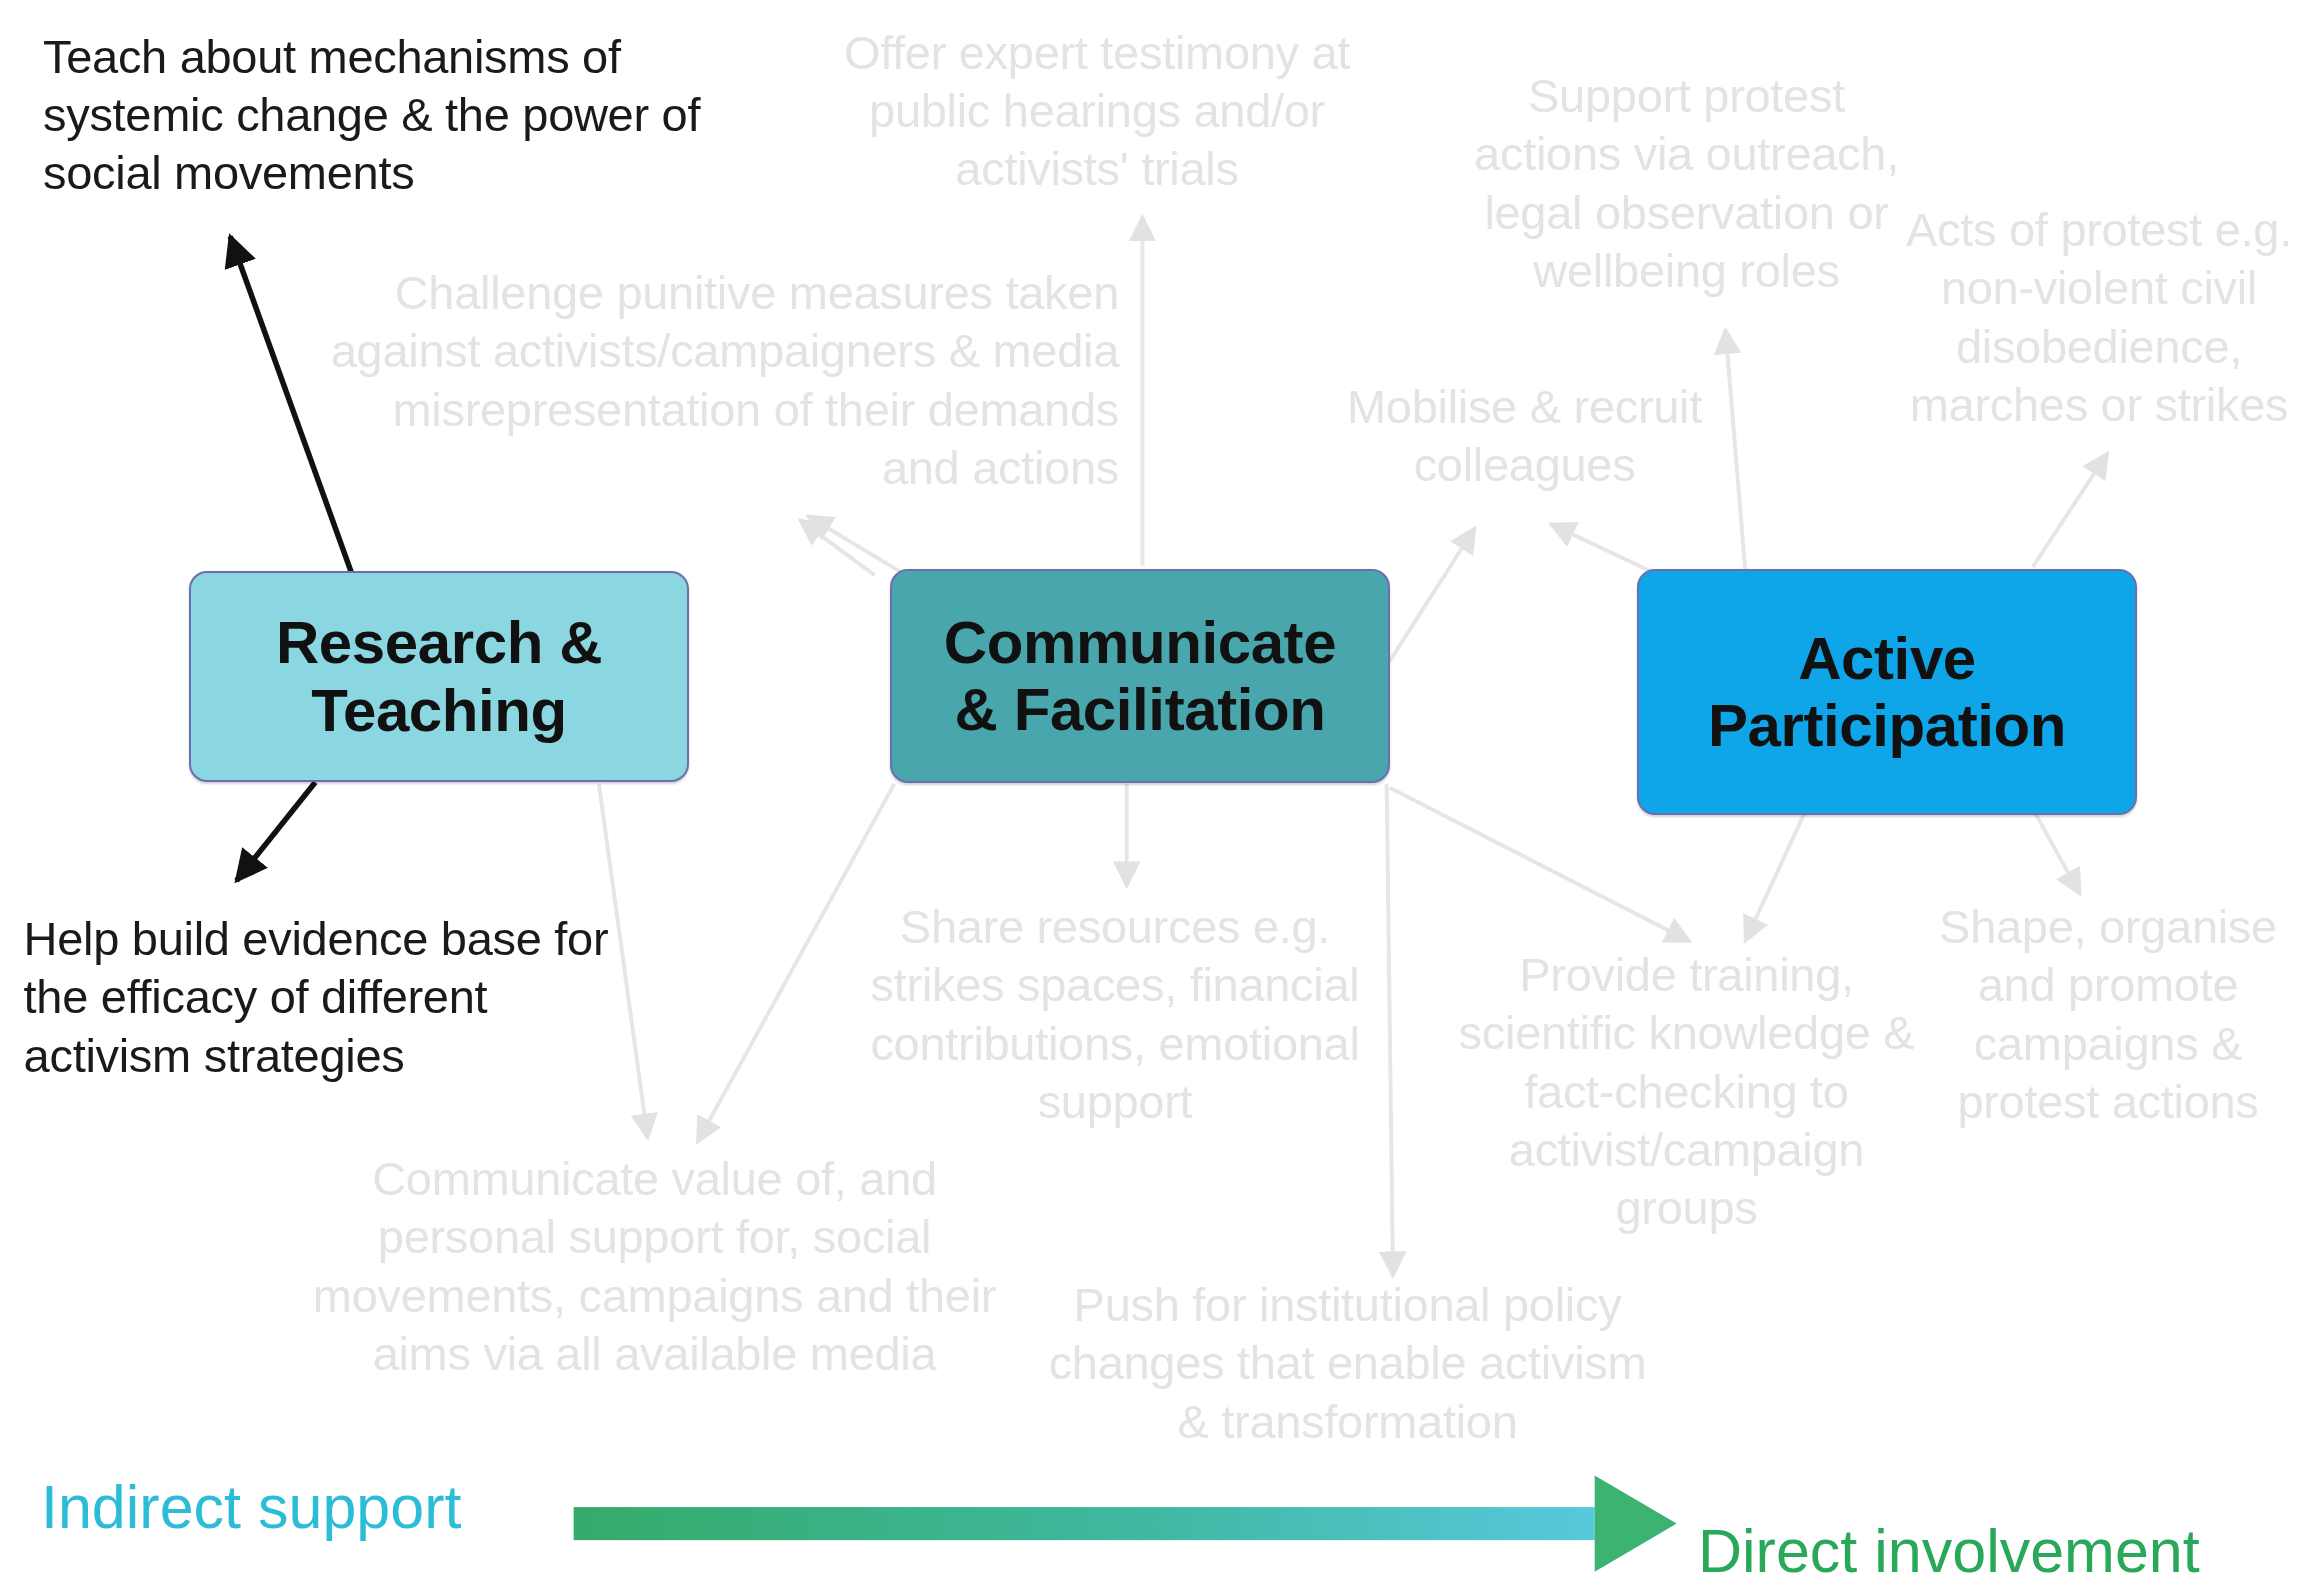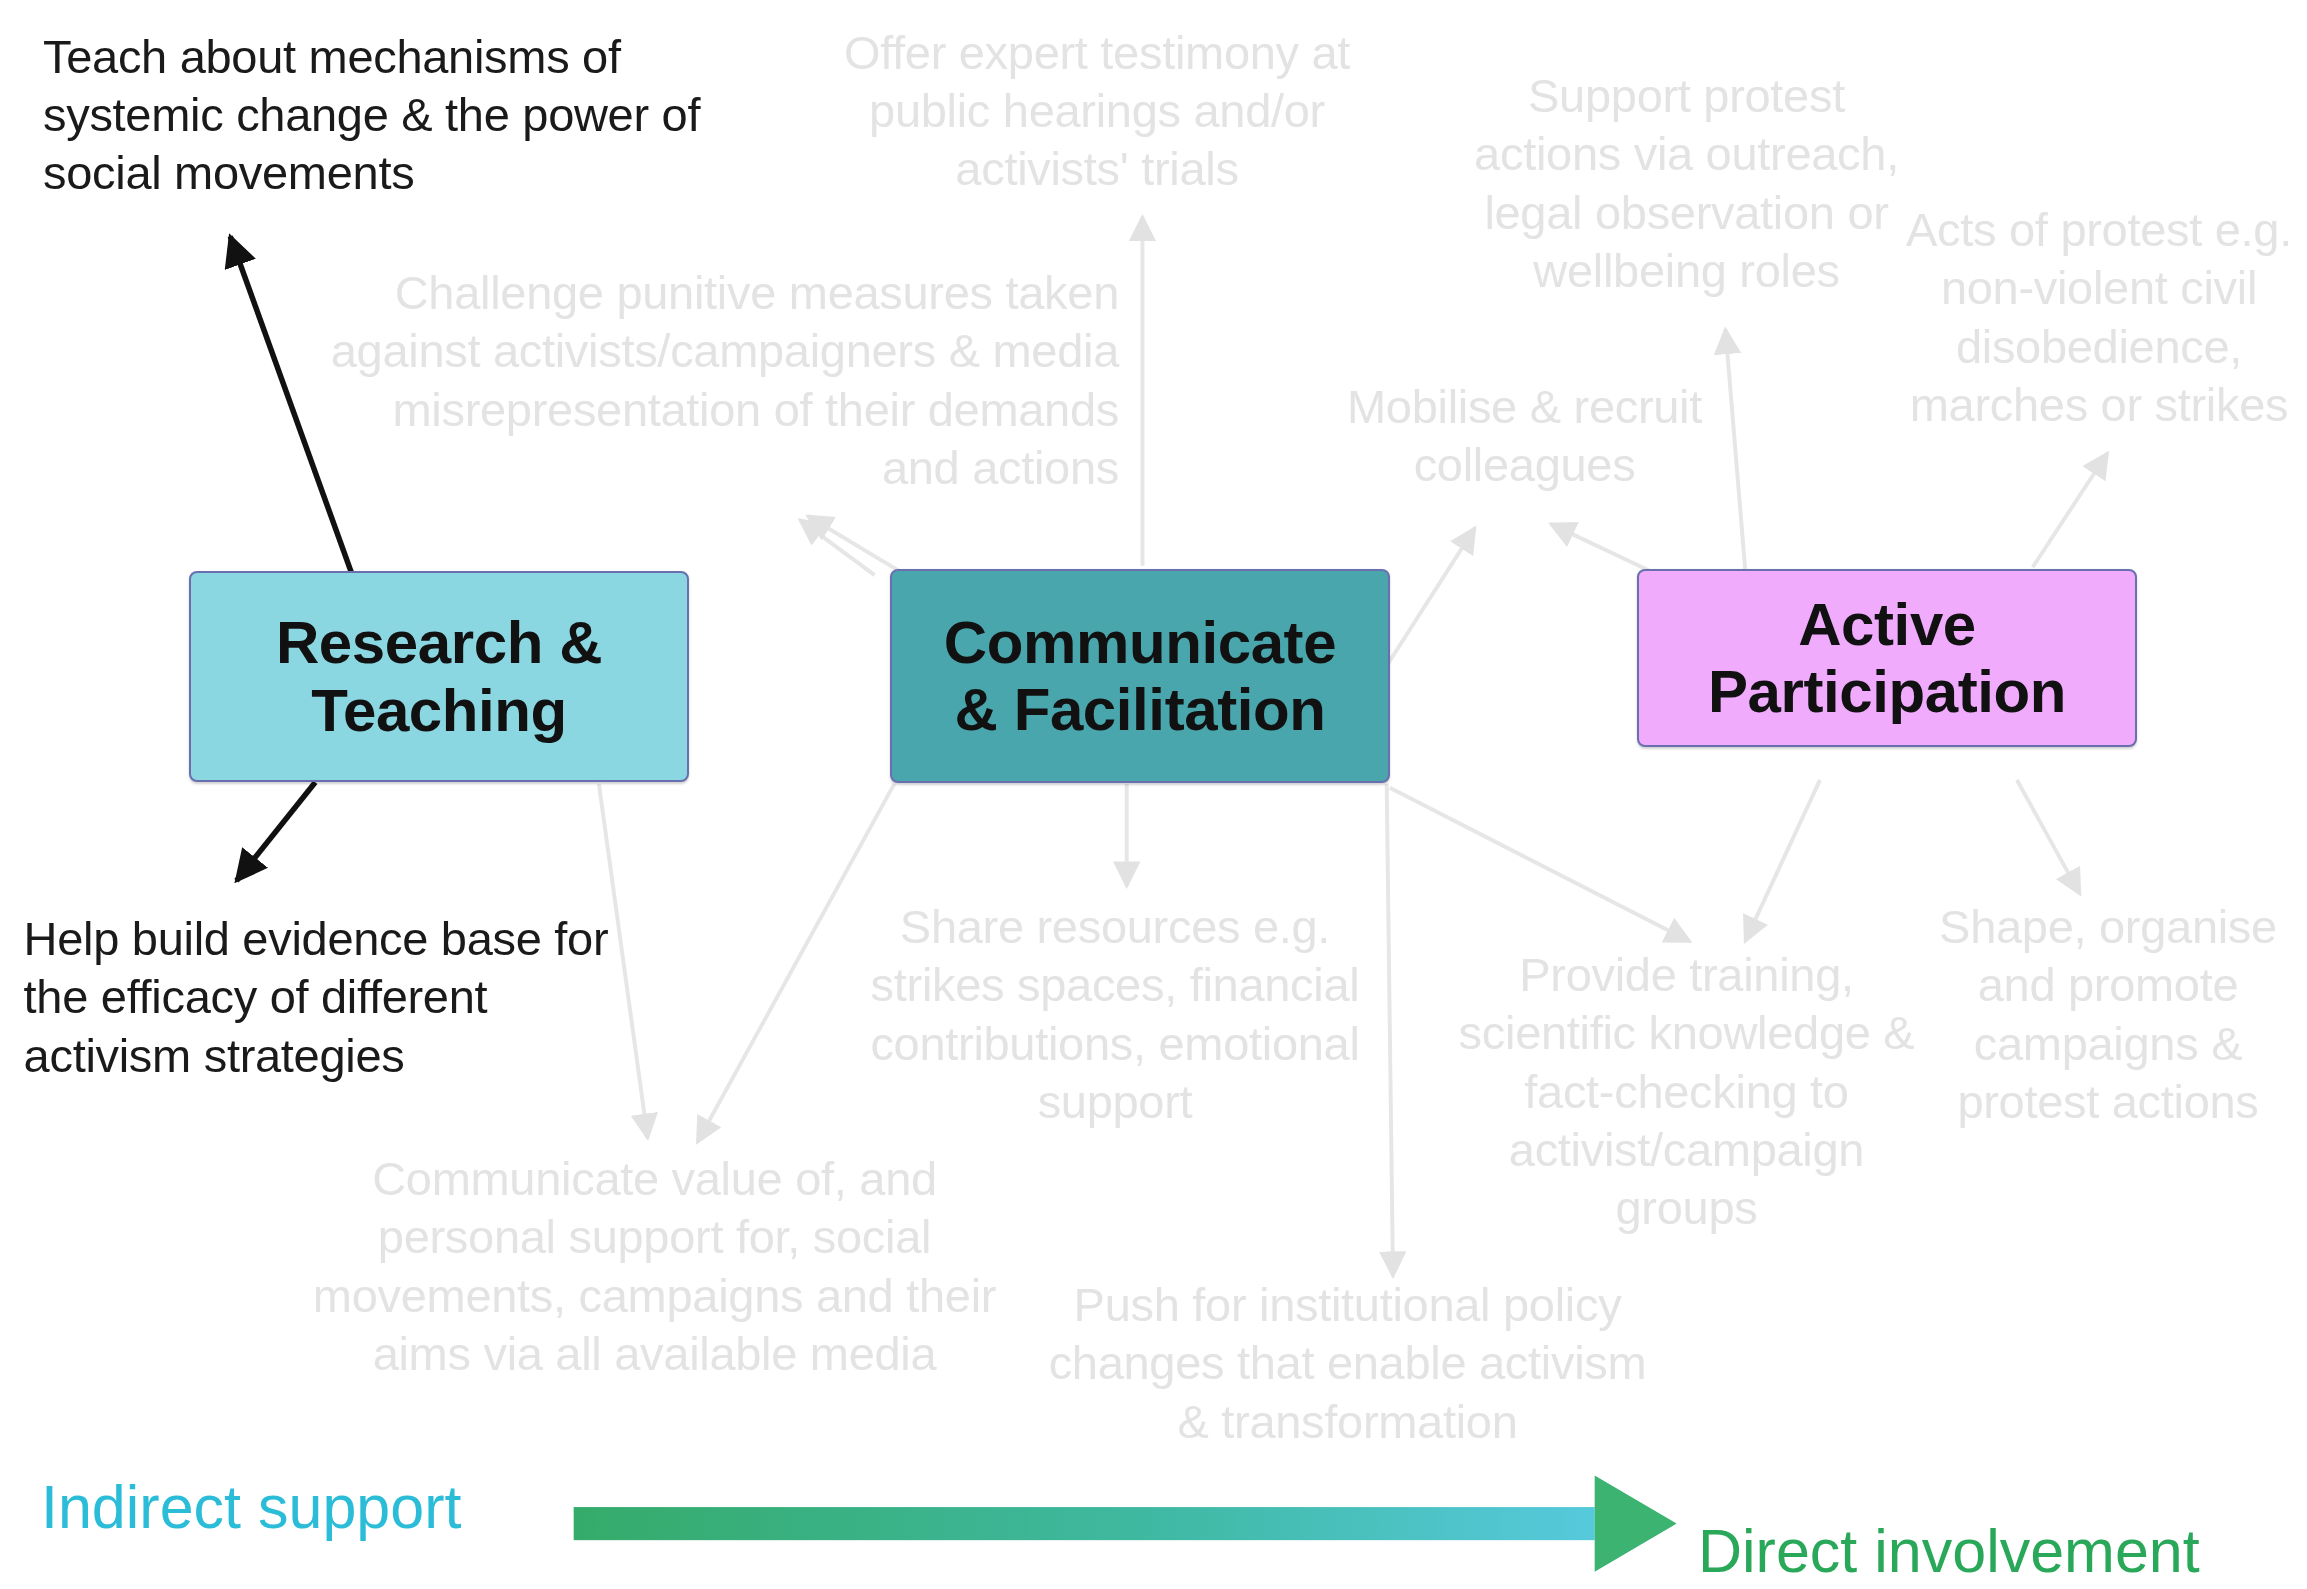--- a/index.html
+++ b/index.html
@@ -22,21 +22,21 @@
     left: 0;
     top: 0;
     width: 2307px;
     height: 1589px;
     pointer-events: none;
   }
   .node {
     position: absolute;
     box-sizing: border-box;
     border: 2.4px solid #6a6fb0;
-    border-radius: 8px;
+    border-radius: 18px;
     display: flex;
     align-items: center;
     justify-content: center;
     text-align: center;
     font-weight: bold;
     font-size: 60px;
     line-height: 1.12;
     color: #111111;
     letter-spacing: -0.4px;
     box-shadow: 0 1.6px 2.4px rgba(0,0,0,0.18);
@@ -52,22 +52,22 @@
     left: 890px;
     top: 569px;
     width: 500px;
     height: 214px;
     background: #4aa6ad;
   }
   .node-active {
     left: 1637px;
     top: 569px;
     width: 500px;
-    height: 178px;
-    background: #f0abfc;
+    height: 246px;
+    background: #0ea5e9;
     align-items: center;
   }
   .ann {
     position: absolute;
     text-align: center;
     line-height: 1.24;
     letter-spacing: -0.3px;
   }
   .ann-faint {
     color: #e3e3e3;

